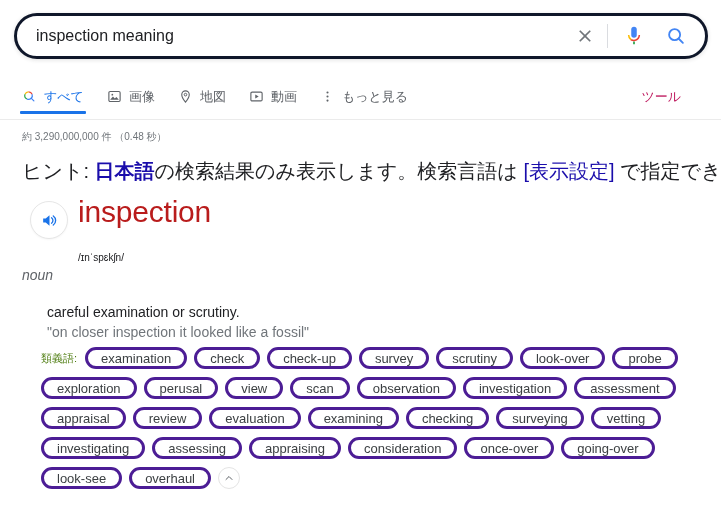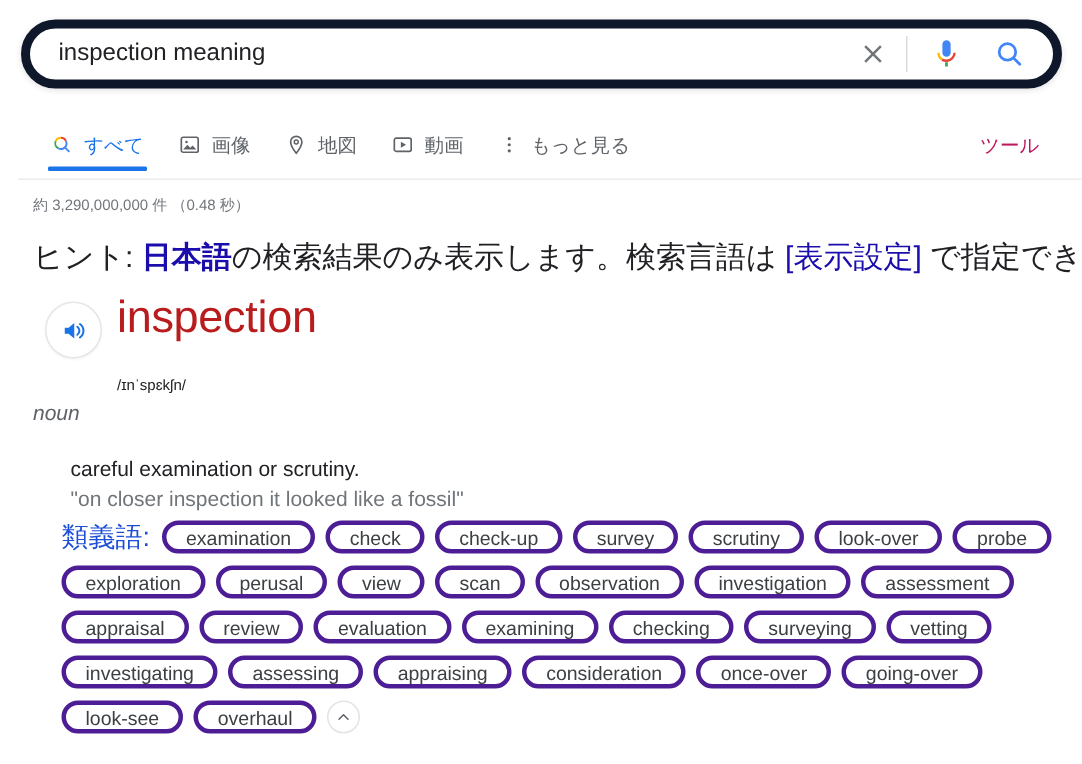--- a/index.html
+++ b/index.html
@@ -11,21 +11,21 @@
     -webkit-font-smoothing: antialiased;
     overflow: hidden;
   }
   #page { position: relative; width: 721px; height: 509px; background: #fff; }
 
   
   .searchbar {
     position: absolute;
     left: 14px; top: 13px;
     width: 694px; height: 46px;
-    border: 6px solid #0f172a;
+    border: 3px solid #0f172a;
     border-radius: 24px;
     background: #fff;
     box-shadow: 0 1px 4px rgba(32,33,36,0.14);
     display: flex;
     align-items: center;
   }
   .search-input {
     flex: 1 1 auto;
     border: none; outline: none;
     background: transparent;
@@ -50,21 +50,21 @@
   .mic-btn, .go-btn {
     width: 34px; height: 34px;
     display: flex; align-items: center; justify-content: center;
     cursor: pointer;
   }
   .go-btn { margin-right: 12px; margin-left: 8px; }
 
   
   .navbar {
     position: absolute;
-    left: 12px; top: 80px;
+    left: 0; top: 80px;
     width: 703px; height: 40px; padding-left: 11px;
   }
   .navline {
     position: absolute;
     left: 0; top: 39px;
     width: 721px; height: 1px;
     background: #ebebeb;
   }
   .tabs {
     position: absolute;
@@ -177,22 +177,22 @@
     width: 676px;
   }
   .syn-row {
     display: flex;
     align-items: center;
     flex-wrap: nowrap;
     margin-bottom: 8px;
     height: 22px;
   }
   .syn-label {
-    font-size: 18px;
-    color: #1d4ed8;
+    font-size: 11px;
+    color: #4d7c0f;
     margin-right: 8px;
     white-space: nowrap;
   }
   .chip {
     display: inline-flex;
     align-items: center;
     justify-content: center;
     height: 22px;
     padding: 0 13px;
     margin-right: 7px;

